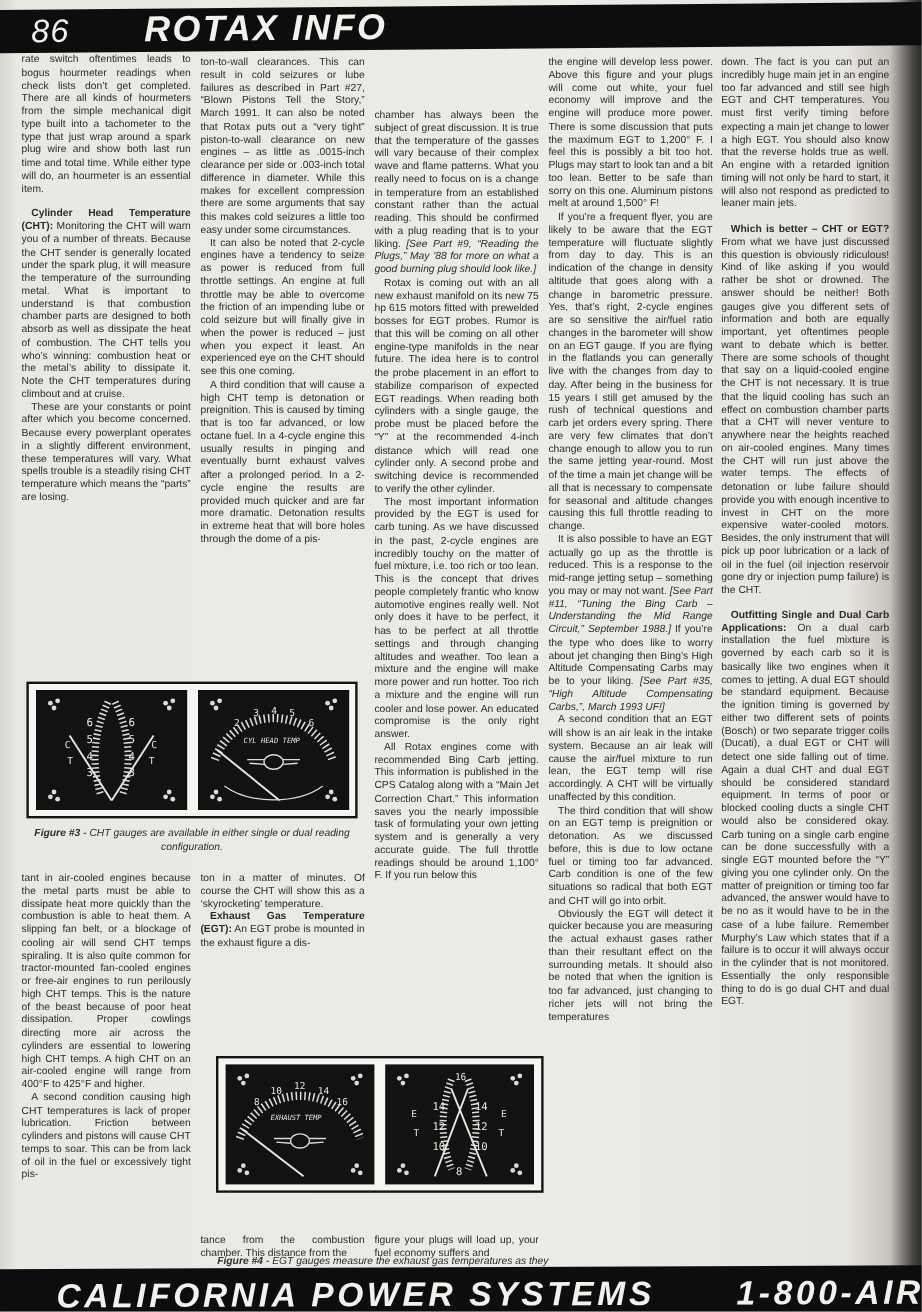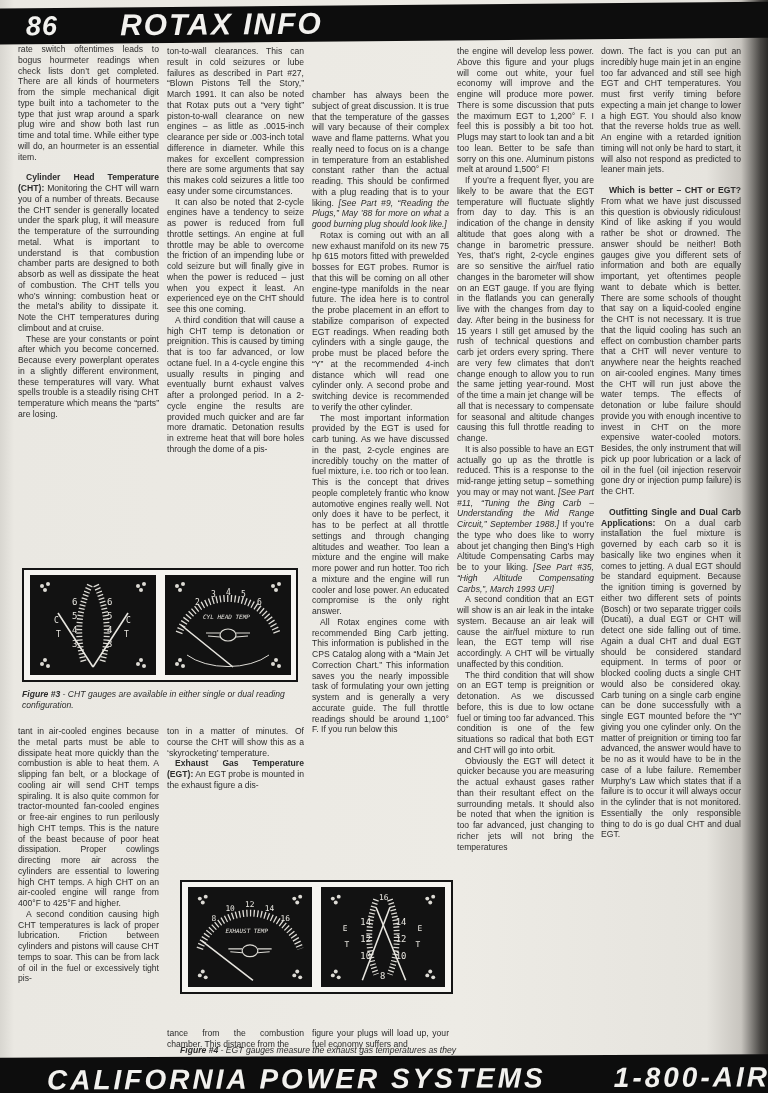--- a/index.html
+++ b/index.html
@@ -1,38 +1,38 @@
 <!DOCTYPE html>
 <html><head>
 <meta charset="utf-8">
 <style>
   html,body{margin:0;padding:0;background:#777;}
   #page{position:relative;width:768px;height:1093px;overflow:hidden;
         background:linear-gradient(90deg,#d8d6d0 0px,#eae8e2 14px,#edebe5 60%,#e6e4de 92%,#c7c4be 96.5%,#4a4845 99%,#2b2a28 100%);
         font-family:"Liberation Sans",sans-serif;color:#242424;}
   .bar{position:absolute;background:#0d0d0d;}
   #headbar{left:-8px;top:5px;width:790px;height:36px;transform:rotate(-0.5deg);display:flex;align-items:center;}
-  #pagenum{font-style:italic;font-weight:bold;color:#f2f1ee;font-size:27px;margin-left:34px;letter-spacing:1px;}
+  #pagenum{font-style:italic;font-weight:normal;color:#f2f1ee;font-size:27px;margin-left:34px;letter-spacing:1px;}
   #headtitle{font-style:italic;font-weight:bold;color:#f2f1ee;font-size:30px;margin-left:62px;letter-spacing:2px;}
   #footbar{left:-8px;top:1056px;width:790px;height:45px;transform:rotate(-0.25deg);display:flex;align-items:center;}
   #footbrand,#footphone{font-style:italic;font-weight:bold;color:#f2f1ee;font-size:28px;letter-spacing:3px;white-space:nowrap;}
   #footbrand{margin-left:55px;}
   #footphone{margin-left:68px;}
   .colseg{position:absolute;overflow:hidden;text-align:justify;
           font-size:8.6px;line-height:10.75px;letter-spacing:0px;color:#2c2c2c;}
   .para{margin:0;}
   .para.ind{text-indent:8px;}
   .para.sp{margin-top:10px;}
   .b{font-weight:bold;}
   .i{font-style:italic;}
   figure{margin:0;}
   .figbox{position:absolute;background:#f6f5f1;border:2px solid #141414;
           display:flex;align-items:center;justify-content:center;gap:9px;box-sizing:border-box;}
   .gph{background:#121212;}
-  .caption{position:absolute;font-size:8.6px;line-height:10.5px;font-style:italic;color:#2c2c2c;margin:0;text-align:left;}
+  .caption{position:absolute;font-size:8.6px;line-height:10.5px;font-style:italic;color:#2c2c2c;margin:0;text-align:center;}
   svg text{font-family:"DejaVu Sans Mono",monospace;fill:#e8e6e0;}
   .tick{stroke:#dddbd5;fill:none;}
   .needle{stroke:#e8e6e0;stroke-width:1.6;}
   .scrw{fill:#dddbd5;}
 </style>
 </head>
 <body>
 
 <div id="page">
 
@@ -72,21 +72,21 @@
     </div>
   <div class="colseg" style="left:312px;top:1028px;width:137px;height:24px;">
       <p class="para"><span>figure your plugs will load up, your fuel economy suffers and</span></p>
     </div>
 
   <div class="colseg" style="left:457px;top:46px;width:137px;height:1008px;">
       <p class="para"><span>the engine will develop less power. Above this figure and your plugs will come out white, your fuel economy will improve and the engine will produce more power. There is some discussion that puts the maximum EGT to 1,200° F. I feel this is possibly a bit too hot. Plugs may start to look tan and a bit too lean. Better to be safe than sorry on this one. Aluminum pistons melt at around 1,500° F!</span></p>
       <p class="para ind"><span>If you’re a frequent flyer, you are likely to be aware that the EGT temperature will fluctuate slightly from day to day. This is an indication of the change in density altitude that goes along with a change in barometric pressure. Yes, that’s right, 2-cycle engines are so sensitive the air/fuel ratio changes in the barometer will show on an EGT gauge. If you are flying in the flatlands you can generally live with the changes from day to day. After being in the business for 15 years I still get amused by the rush of technical questions and carb jet orders every spring. There are very few climates that don’t change enough to allow you to run the same jetting year-round. Most of the time a main jet change will be all that is necessary to compensate for seasonal and altitude changes causing this full throttle reading to change.</span></p>
       <p class="para ind"><span>It is also possible to have an EGT actually go up as the throttle is reduced. This is a response to the mid-range jetting setup – something you may or may not want. </span><span class="i">[See Part #11, “Tuning the Bing Carb – Understanding the Mid Range Circuit,” September 1988.]</span><span> If you’re the type who does like to worry about jet changing then Bing’s High Altitude Compensating Carbs may be to your liking. </span><span class="i">[See Part #35, “High Altitude Compensating Carbs,”, March 1993 UF!]</span></p>
       <p class="para ind"><span>A second condition that an EGT will show is an air leak in the intake system. Because an air leak will cause the air/fuel mixture to run lean, the EGT temp will rise accordingly. A CHT will be virtually unaffected by this condition.</span></p>
-      <p class="para ind"><span>The third condition that will show on an EGT temp is preignition or detonation. As we discussed before, this is due to low octane fuel or timing too far advanced. This condition is one of the few situations so radical that both EGT and CHT will go into orbit.</span></p>
+      <p class="para ind"><span>The third condition that will show on an EGT temp is preignition or detonation. As we discussed before, this is due to low octane fuel or timing too far advanced. Carb condition is one of the few situations so radical that both EGT and CHT will go into orbit.</span></p>
       <p class="para ind"><span>Obviously the EGT will detect it quicker because you are measuring the actual exhaust gases rather than their resultant effect on the surrounding metals. It should also be noted that when the ignition is too far advanced, just changing to richer jets will not bring the temperatures</span></p>
     </div>
 
   <div class="colseg" style="left:601px;top:46px;width:140px;height:1008px;">
       <p class="para"><span>down. The fact is you can put an incredibly huge main jet in an engine too far advanced and still see high EGT and CHT temperatures. You must first verify timing before expecting a main jet change to lower a high EGT. You should also know that the reverse holds true as well. An engine with a retarded ignition timing will not only be hard to start, it will also not respond as predicted to leaner main jets.</span></p>
       <p class="para ind sp"><span class="b">Which is better – CHT or EGT?</span><span> From what we have just discussed this question is obviously ridiculous! Kind of like asking if you would rather be shot or drowned. The answer should be neither! Both gauges give you different sets of information and both are equally important, yet oftentimes people want to debate which is better. There are some schools of thought that say on a liquid-cooled engine the CHT is not necessary. It is true that the liquid cooling has such an effect on combustion chamber parts that a CHT will never venture to anywhere near the heights reached on air-cooled engines. Many times the CHT will run just above the water temps. The effects of detonation or lube failure should provide you with enough incentive to invest in CHT on the more expensive water-cooled motors. Besides, the only instrument that will pick up poor lubrication or a lack of oil in the fuel (oil injection reservoir gone dry or injection pump failure) is the CHT.</span></p>
       <p class="para ind sp"><span class="b">Outfitting Single and Dual Carb Applications:</span><span> On a dual carb installation the fuel mixture is governed by each carb so it is basically like two engines when it comes to jetting. A dual EGT should be standard equipment. Because the ignition timing is governed by either two different sets of points (Bosch) or two separate trigger coils (Ducati), a dual EGT or CHT will detect one side falling out of time. Again a dual CHT and dual EGT should be considered standard equipment. In terms of poor or blocked cooling ducts a single CHT would also be considered okay. Carb tuning on a single carb engine can be done successfully with a single EGT mounted before the “Y” giving you one cylinder only. On the matter of preignition or timing too far advanced, the answer would have to be no as it would have to be in the case of a lube failure. Remember Murphy’s Law which states that if a failure is to occur it will always occur in the cylinder that is not monitored. Essentially the only responsible thing to do is go dual CHT and dual EGT.</span></p>
     </div>
 
   <figure>

